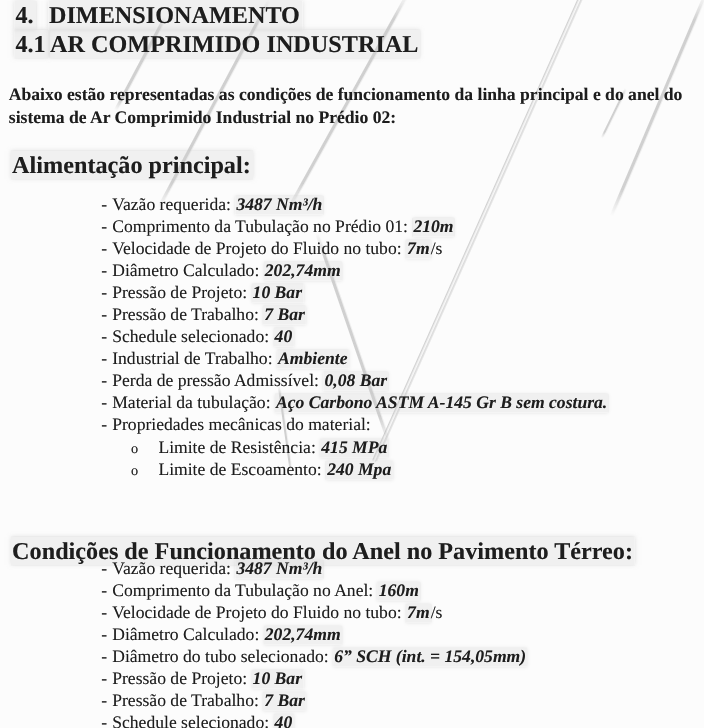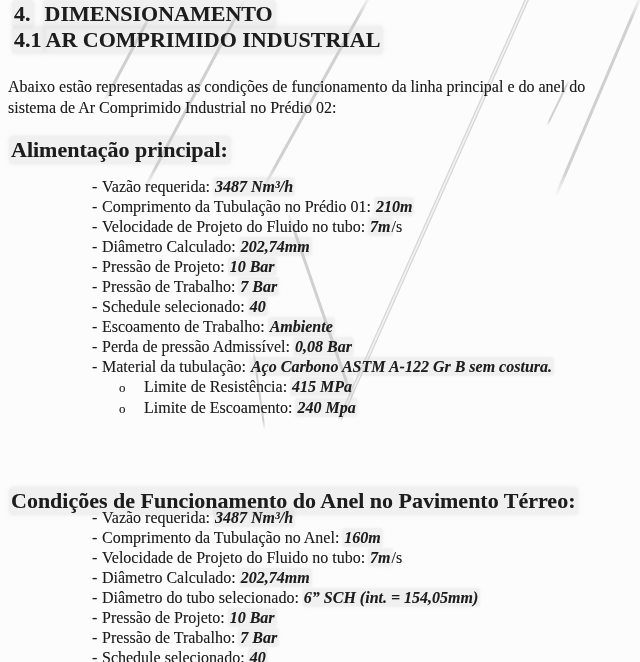--- a/index.html
+++ b/index.html
@@ -66,39 +66,40 @@
 </div>
 
 <div class="abs h" style="left:13px; top:1px;">
   <span class="halo">4.</span><span class="halo" style="margin-left:11px;">DIMENSIONAMENTO</span>
 </div>
 
 <div class="abs h" style="left:13px; top:27px;">
   <span class="halo">4.1</span><span class="halo" style="margin-left:1px;">AR COMPRIMIDO INDUSTRIAL</span>
 </div>
 
-<div class="abs intro" style="left:8px; top:76px;">
+<div class="abs intro" style="left:8px; top:76px;font-weight:bold;">
   <div>Abaixo estão representadas as condições de funcionamento da linha principal e do anel do</div>
   <div>sistema de Ar Comprimido Industrial no Prédio 02:</div>
 </div>
 
 <div class="abs h" style="left:10px; top:137px;">
   <span class="halo">Alimentação principal:</span>
 </div>
 <div class="abs list" style="left:92px; top:177px;">
     <div class="row"><span class="dash">-</span><span class="lbl">Vazão requerida:</span> <span class="v">3487 Nm³/h</span></div>
     <div class="row"><span class="dash">-</span><span class="lbl">Comprimento da Tubulação no Prédio 01:</span> <span class="v">210m</span></div>
     <div class="row"><span class="dash">-</span><span class="lbl">Velocidade de Projeto do Fluido no tubo:</span> <span class="v">7m</span><span class="tail">/s</span></div>
     <div class="row"><span class="dash">-</span><span class="lbl">Diâmetro Calculado:</span> <span class="v">202,74mm</span></div>
     <div class="row"><span class="dash">-</span><span class="lbl">Pressão de Projeto:</span> <span class="v">10 Bar</span></div>
     <div class="row"><span class="dash">-</span><span class="lbl">Pressão de Trabalho:</span> <span class="v">7 Bar</span></div>
     <div class="row"><span class="dash">-</span><span class="lbl">Schedule selecionado:</span> <span class="v">40</span></div>
-    <div class="row"><span class="dash">-</span><span class="lbl">Escoamento de Trabalho:</span> <span class="v">Ambiente</span></div>
+    <div class="row"><span class="dash">-</span><span class="lbl">Industrial de Trabalho:</span> <span class="v">Ambiente</span></div>
     <div class="row"><span class="dash">-</span><span class="lbl">Perda de pressão Admissível:</span> <span class="v">0,08 Bar</span></div>
-    <div class="row"><span class="dash">-</span><span class="lbl">Material da tubulação:</span> <span class="v">Aço Carbono ASTM A-122 Gr B sem costura.</span></div>
+    <div class="row"><span class="dash">-</span><span class="lbl">Material da tubulação:</span> <span class="v">Aço Carbono ASTM A-145 Gr B sem costura.</span></div>
+    <div class="row"><span class="dash">-</span><span class="lbl">Propriedades mecânicas do material:</span></div>
     <div class="row subrow"><span class="circ">o</span><span class="lbl">Limite de Resistência:</span> <span class="v">415 MPa</span></div>
     <div class="row subrow"><span class="circ">o</span><span class="lbl">Limite de Escoamento:</span> <span class="v">240 Mpa</span></div>
   </div>
 
 <div class="abs h" style="left:10px; top:464px;margin-top:24px;">
   <span class="halo">Condições de Funcionamento do Anel no Pavimento Térreo:</span>
 </div>
 <div class="abs list list2" style="left:92px; top:508px;">
     <div class="row"><span class="dash">-</span><span class="lbl">Vazão requerida:</span> <span class="v">3487 Nm³/h</span></div>
     <div class="row"><span class="dash">-</span><span class="lbl">Comprimento da Tubulação no Anel:</span> <span class="v">160m</span></div>

